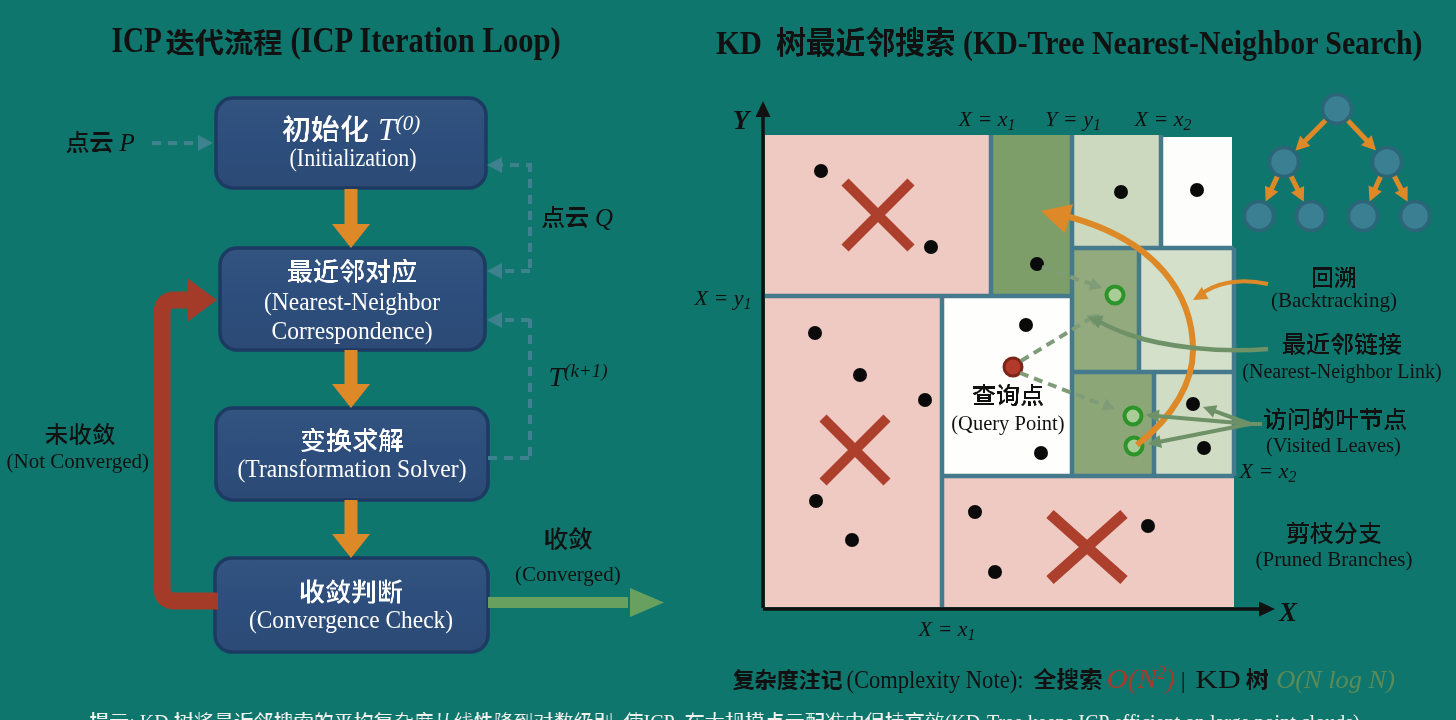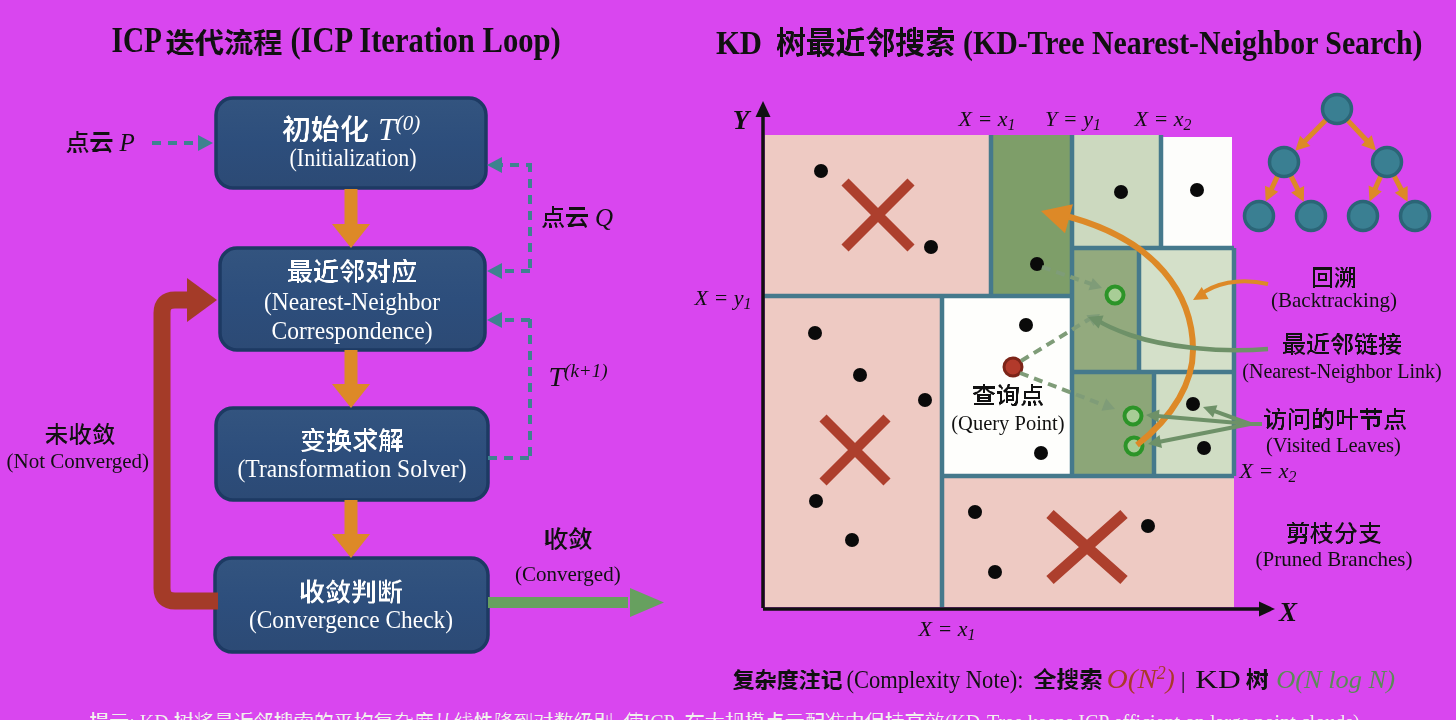--- a/index.html
+++ b/index.html
@@ -1,14 +1,14 @@
 <!DOCTYPE html>
 <html><head><meta charset="utf-8"><style>
 html,body{margin:0;padding:0;background:#fbfbf9;}
-#c{position:relative;width:1456px;height:720px;overflow:hidden;background:#d946ef;}
+#c{position:relative;width:1456px;height:720px;overflow:hidden;background:#0f766e;}
 text{font-family:"Liberation Serif",serif;}
 </style></head><body>
 <div id="c">
 <svg width="1456" height="720" viewBox="0 0 1456 720">
 <defs>
         <linearGradient id="bg1" x1="0" y1="0" x2="0" y2="1">
           <stop offset="0" stop-color="#33547f"></stop>
           <stop offset="0.5" stop-color="#2d4e7c"></stop>
           <stop offset="1" stop-color="#2c4a75"></stop>
         </linearGradient>

